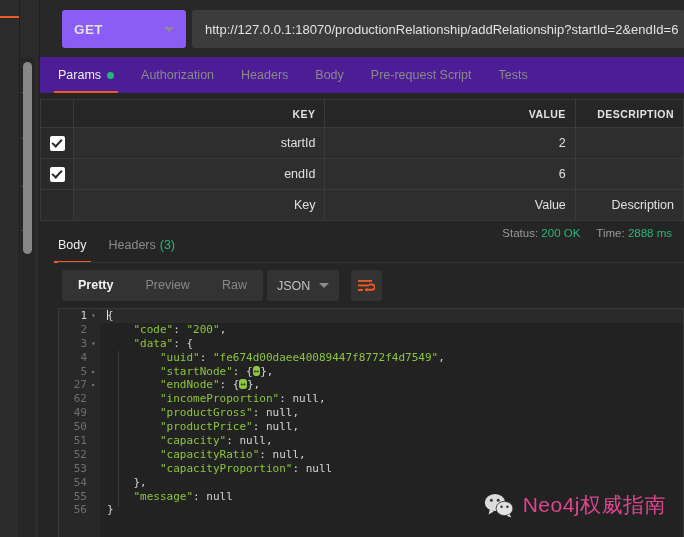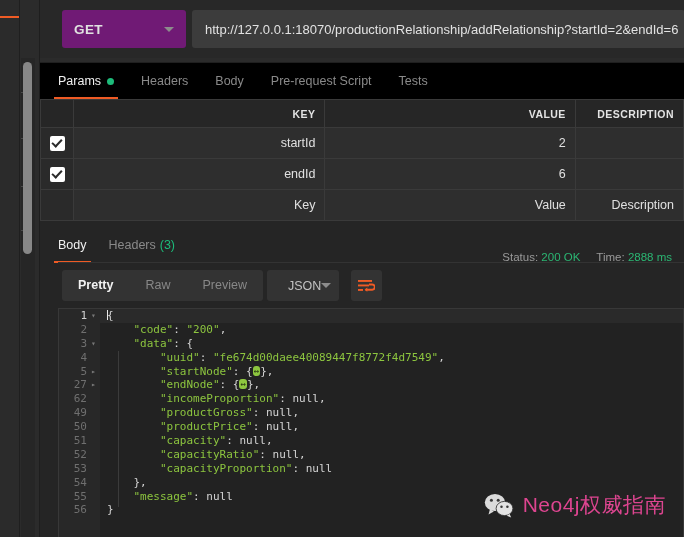--- a/index.html
+++ b/index.html
@@ -44,21 +44,21 @@
     position: absolute; left: 0; width: 6px; height: 1px; background: #4a4a4a;
   }
 
   
   .req-bar {
     position: absolute; left: 40px; top: 0; width: 644px; height: 58px;
     background: #282828;
   }
   .method-box {
     position: absolute; left: 22px; top: 10px; width: 124px; height: 38px;
-    background: #701a75; border-radius: 3px;
+    background: #8b5cf6; border-radius: 3px;
     display: flex; align-items: center; padding: 0 12px;
   }
   .method-label {
     color: #e0e0e0; font-size: 13.5px; font-weight: bold; letter-spacing: .4px;
     flex: 1;
   }
   .caret-dn {
     width: 0; height: 0; border-left: 5px solid transparent;
     border-right: 5px solid transparent; border-top: 5px solid #8c8c8c;
   }
@@ -72,22 +72,22 @@
     position: absolute; left: 40px; top: 58px; width: 644px; height: 5px;
     background: #2b2b2b;
   }
   .req-bar-line {
     position: absolute; left: 40px; top: 62px; width: 644px; height: 1px;
     background: #1f1f1f;
   }
 
   
   .req-tabs {
-    position: absolute; left: 40px; top: 63px; width: 644px; height: 36px;
-    background: #000000;
+    position: absolute; left: 40px; top: 57px; width: 644px; height: 36px;
+    background: #4c1d95;
   }
   .tabrow { display: flex; align-items: flex-end; height: 36px; padding-left: 18px; }
   .tab {
     position: relative; height: 36px; display: flex; align-items: center;
     color: #8a8a8a; font-size: 12.5px; margin-right: 27px; white-space: nowrap;
   }
   .tab.active { color: #f0f0f0; }
   .tab.active::after {
     content: ""; position: absolute; left: -4px; right: -4px; bottom: 0;
     height: 2px; background: #ef5b25;
@@ -132,21 +132,21 @@
   
   .resp-tabs {
     position: absolute; left: 40px; top: 227px; width: 644px; height: 36px;
     background: #252525;
   }
   .resp-tabs .tabrow { padding-left: 18px; }
   .resp-tabs .tab { margin-right: 22px; font-size: 12.5px; }
   .hdr-count { color: #1dbb7a; margin-left: 4px; }
   .status-group {
     position: absolute; right: 12px; top: 0; height: 36px;
-    display: flex; align-items: flex-end; gap: 16px;
+    display: flex; align-items: flex-start; gap: 16px;
     font-size: 11.5px; color: #9a9a9a;
   }
   .status-val, .time-val { color: #2bb673; }
   .resp-divider {
     position: absolute; left: 58px; top: 262px; width: 626px; height: 1px;
     background: #333;
   }
 
   
   .fmt-bar { position: absolute; left: 40px; top: 266px; width: 644px; height: 40px; }
@@ -154,21 +154,21 @@
     position: absolute; left: 22px; top: 4px; height: 31px;
     background: #333333; border-radius: 3px; display: flex; align-items: center;
   }
   .seg-item {
     padding: 0 16px; font-size: 12.5px; color: #888888; line-height: 31px;
   }
   .seg-item.active { color: #f2f2f2; font-weight: bold; }
   .lang-box {
     position: absolute; left: 227px; top: 4px; height: 31px; width: 72px;
     background: #333333; border-radius: 3px;
-    display: flex; align-items: center; padding: 0 21px;
+    display: flex; align-items: center; padding: 0 10px;
   }
   .lang-label { color: #c2c2c2; font-size: 12.5px; flex: 1; }
   .wrap-btn {
     position: absolute; left: 311px; top: 4px; width: 31px; height: 31px;
     background: #333333; border-radius: 3px;
     display: flex; align-items: center; justify-content: center;
   }
 
   
   .editor {
@@ -247,20 +247,23 @@
 
   </div>
   <div class="req-bar-under"></div>
   <div class="req-bar-line"></div>
 
   <div class="req-tabs">
     <div class="tabrow" id="request-tabrow">
         <div class="tab active">
           <span>Params</span>
           <span class="green-dot"></span>
+        </div>
+        <div class="tab">
+          <span>Authorization</span>
         </div>
         <div class="tab">
           <span>Headers</span>
         </div>
         <div class="tab">
           <span>Body</span>
         </div>
         <div class="tab">
           <span>Pre-request Script</span>
         </div>
@@ -322,22 +325,22 @@
     <div class="status-group">
       <span><span>Status:</span> <span class="status-val">200 OK</span></span>
       <span><span>Time:</span> <span class="time-val">2888 ms</span></span>
     </div>
   </div>
   <div class="resp-divider"></div>
 
   <div class="fmt-bar">
     <div class="seg" id="format-seg">
         <div class="seg-item active">Pretty</div>
+        <div class="seg-item">Preview</div>
         <div class="seg-item">Raw</div>
-        <div class="seg-item">Preview</div>
       </div>
     <div class="lang-box">
       <span class="lang-label">JSON</span>
       <span class="caret-dn"></span>
     </div>
     <div class="wrap-btn">
       <svg width="17" height="14" viewBox="0 0 17 14">
         <rect x="0" y="1" width="14" height="1.9" fill="#ef5b25"></rect>
         <rect x="0" y="5.5" width="11" height="1.9" fill="#ef5b25"></rect>
         <rect x="0" y="10" width="5" height="1.9" fill="#ef5b25"></rect>

